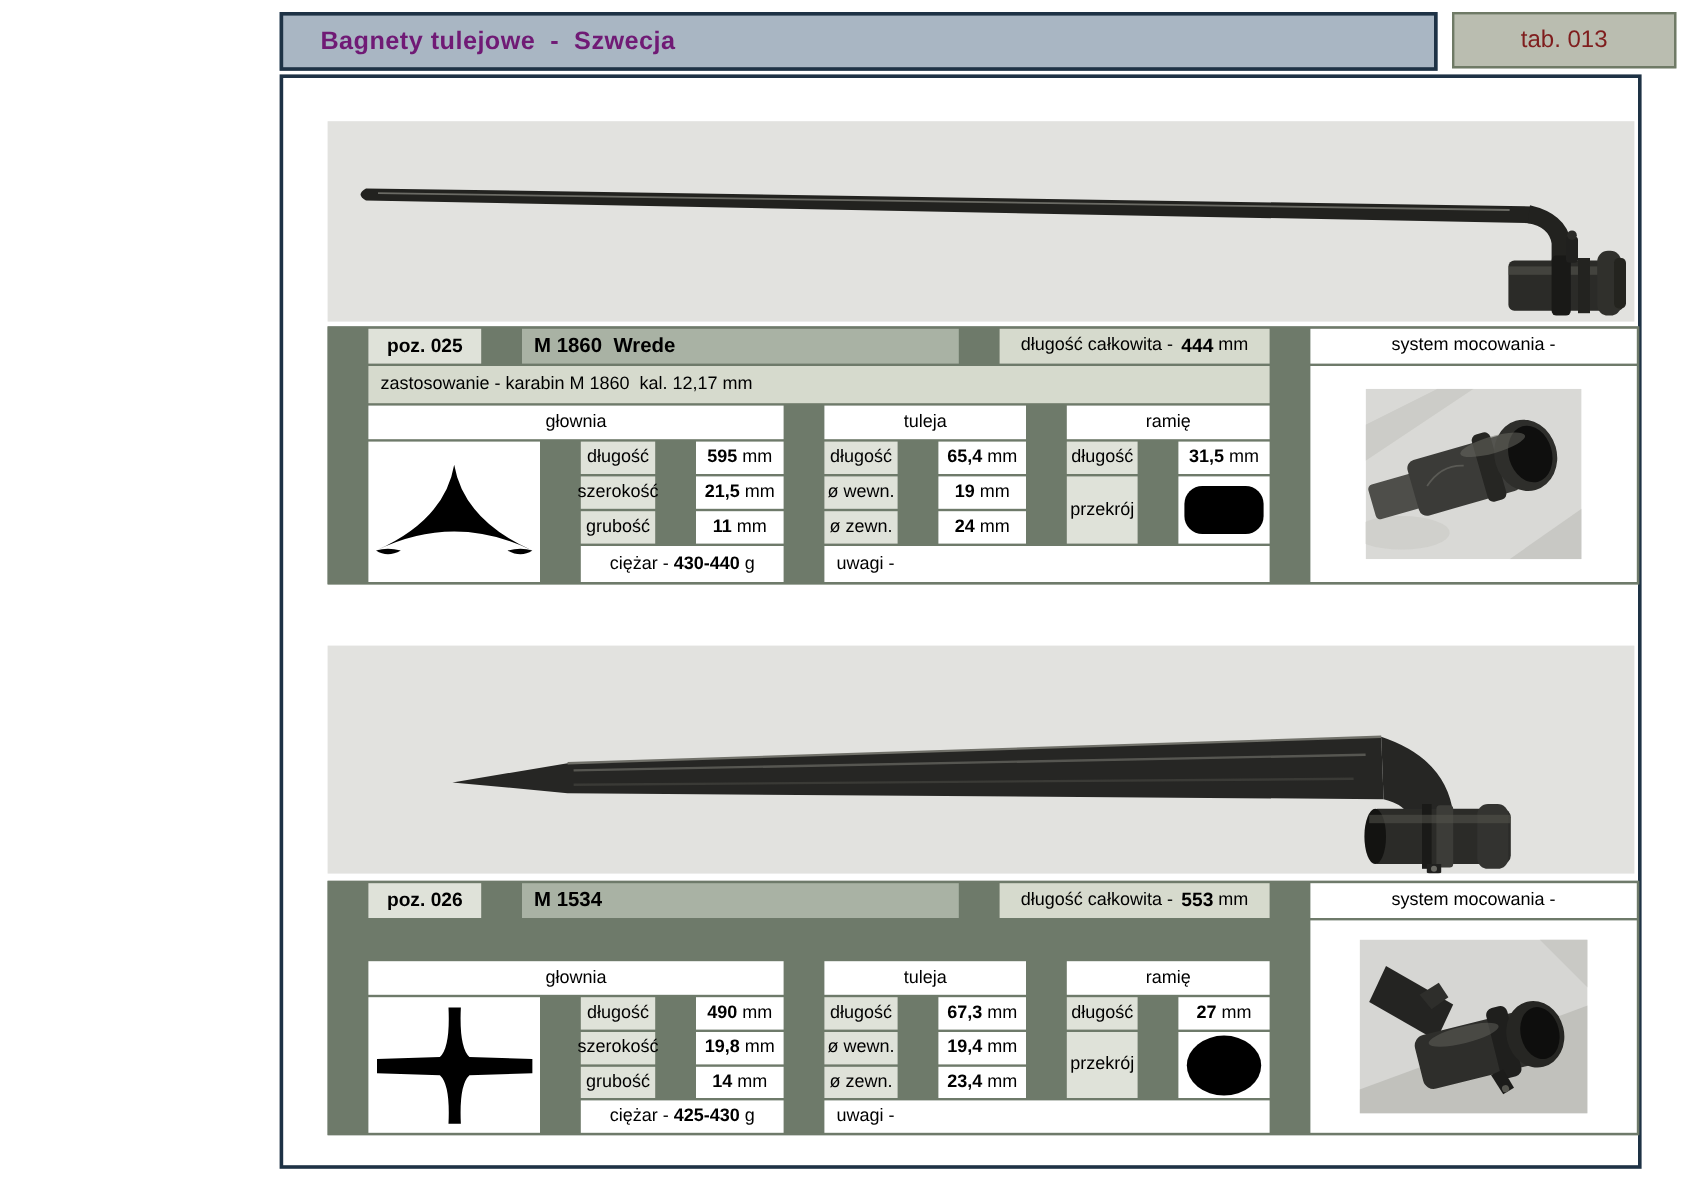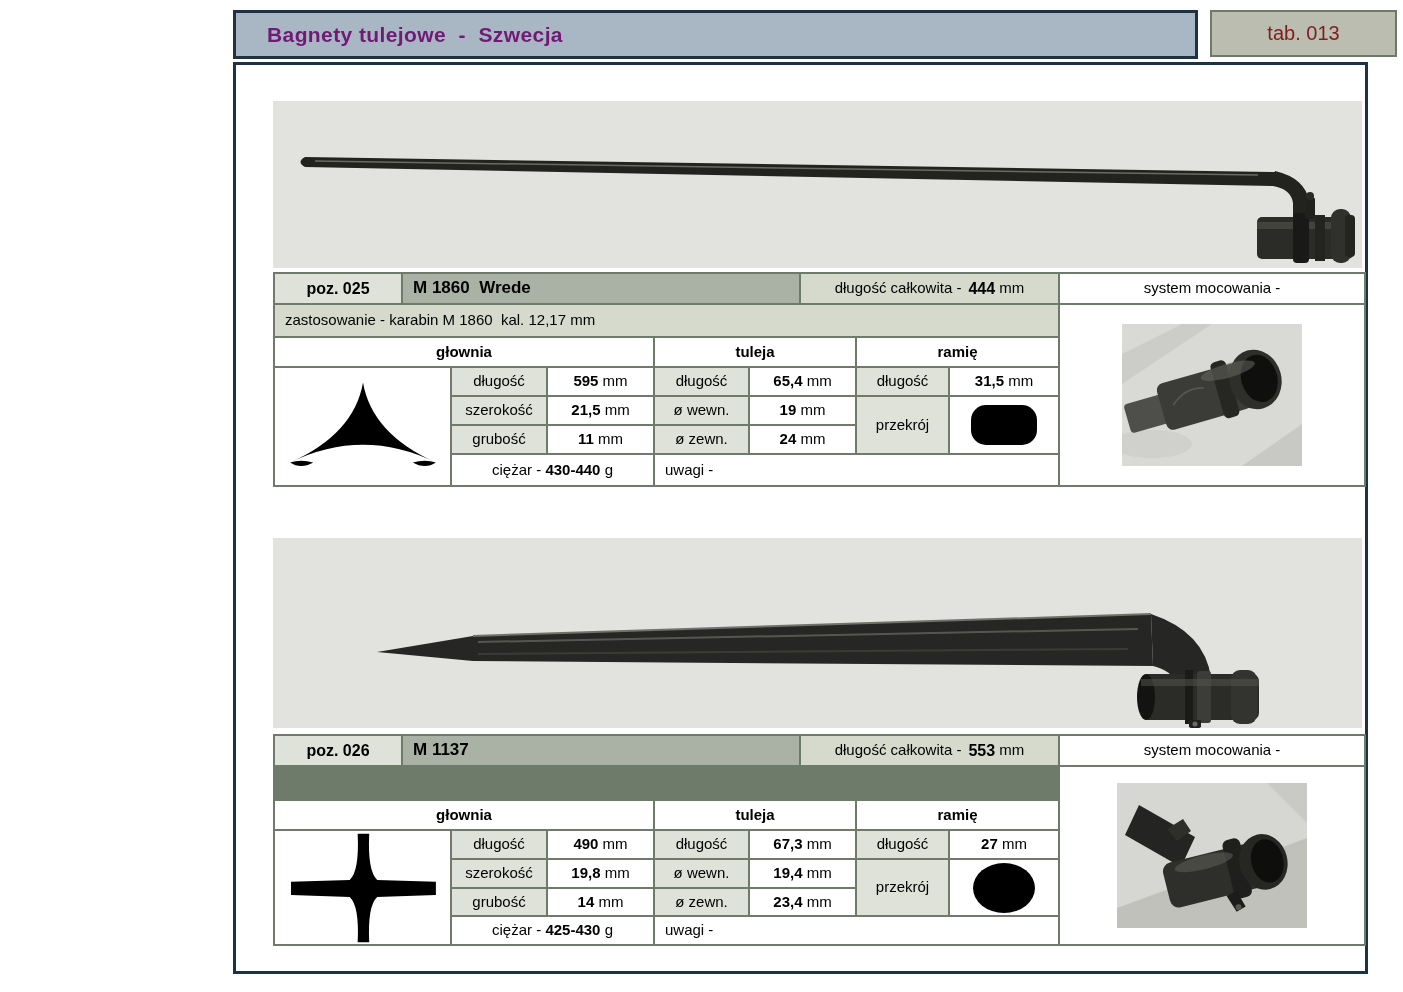--- a/index.html
+++ b/index.html
@@ -26,29 +26,29 @@
   .photo1{top:36px;height:167px;}
   .photo2{top:473px;height:190px;}
   .info{
     position:absolute;left:37px;display:grid;gap:2px;
     background:#6e7a6a;border:2px solid #6e7a6a;
     grid-template-columns:126px 47px 94px 105px 93px 49px 54px 91px 108px 304px;
     font-size:15px;line-height:1.1;
   }
   .info1{top:207px;grid-template-rows:29px 31px 28px 27px 27px 27px 30px;}
   .info2{top:669px;grid-template-rows:29px 32px 28px 27px 27px 26px 27px;}
-  .cell{background:#ffffff;display:flex;align-items:center;justify-content:center;text-align:left;}
+  .cell{background:#ffffff;display:flex;align-items:center;justify-content:center;text-align:left;margin-left:32px;}
   .lt{background:#dfe2d9;}
   .md{background:#a9b2a4;}
   .sf{background:#d6dacd;}
   .left{justify-content:flex-start;padding-left:10px;}
   .b{font-weight:bold;}
   .poz{font-weight:bold;font-size:16px;}
   .model{font-weight:bold;font-size:17px;white-space:pre;}
-  .hdr{font-weight:bold;}
+  .hdr{font-weight:normal;}
   .pre{white-space:pre;}
   .dlgval{font-weight:bold;font-size:16px;margin-left:7px;}
   .oval1{width:66px;height:40px;background:#000;border-radius:15px;}
   .oval2{width:62px;height:50px;background:#000;border-radius:50%;}
   svg{display:block;}
 </style>
 </head>
 <body>
 
 <div class="titlebar">
@@ -184,21 +184,21 @@
       <rect x="868" y="141" width="118" height="7" fill="#53534d" opacity="0.55"></rect>
       <path d="M 916 182 L 916 189 Q 922 193 928 189 L 928 182 Z" fill="#20201e"></path>
       <circle cx="922" cy="186" r="2.5" fill="#6a6a64"></circle>
     </svg>
   </div>
 
   <div class="info info2">
     <div class="cell lt poz" style="grid-area:1/1/2/2">
         <span>poz. 026</span>
       </div>
-    <div class="cell md model left" style="grid-area:1/2/2/7"><span>M 1137</span></div>
+    <div class="cell md model left" style="grid-area:1/2/2/7"><span>M 1534</span></div>
     <div class="cell sf" style="grid-area:1/7/2/10">
       <span>długość całkowita -</span><span class="dlgval">553</span>&nbsp;<span>mm</span>
     </div>
     <div class="cell" style="grid-area:1/10/2/11">
         <span>system mocowania -</span>
       </div>
 
 
     <div class="cell" style="grid-area:2/10/8/11">
       <svg width="190" height="145" viewBox="0 0 190 145">

